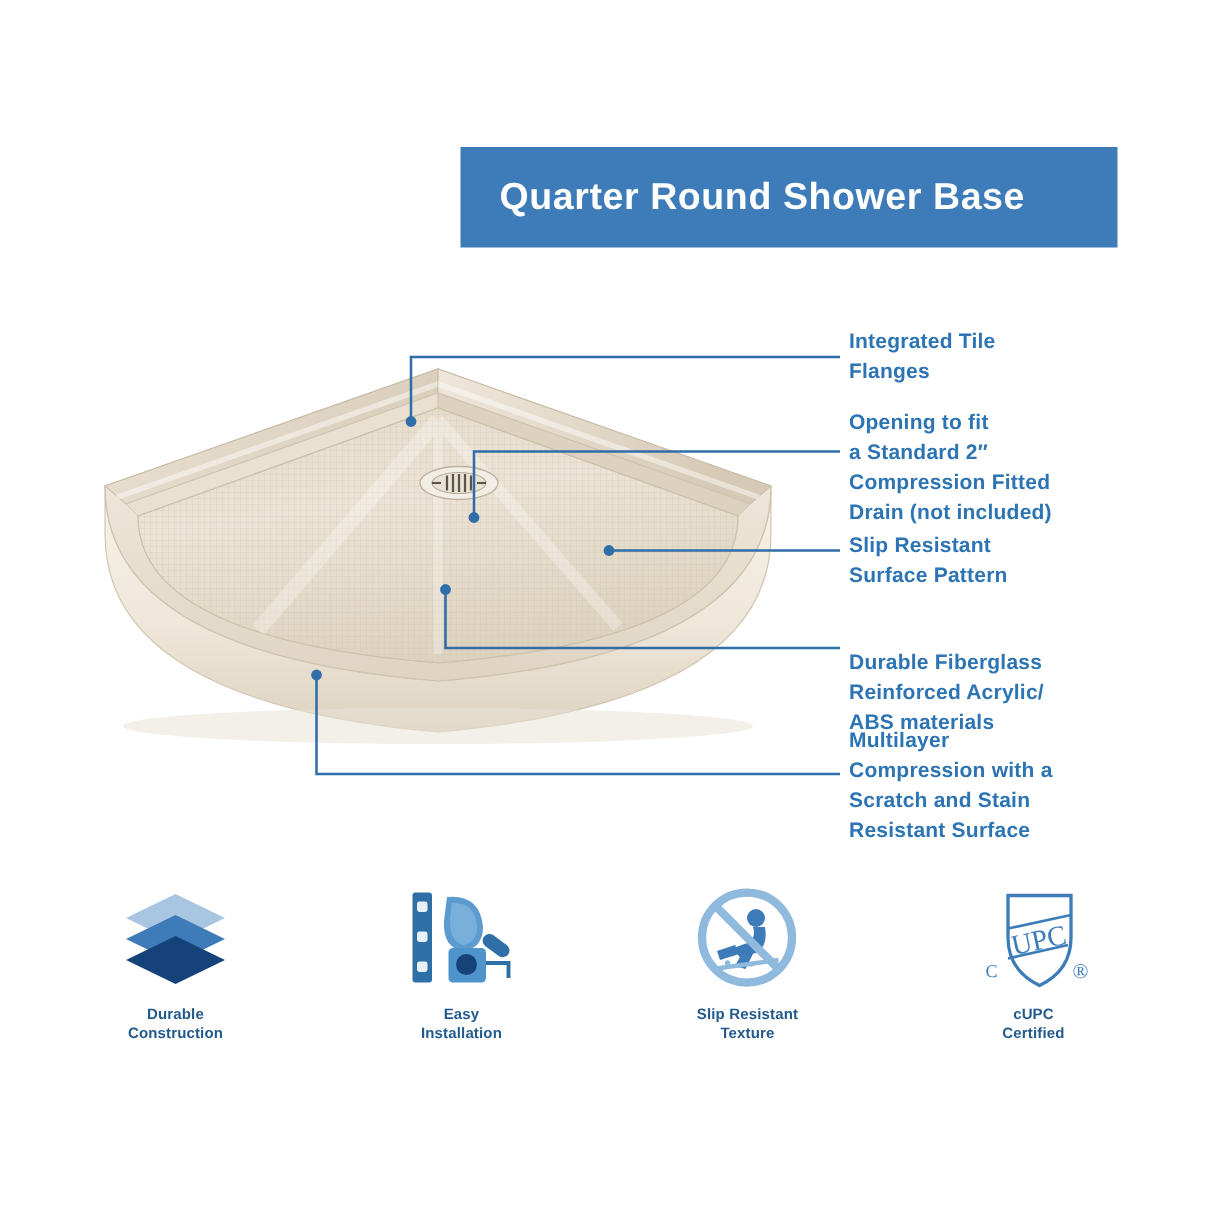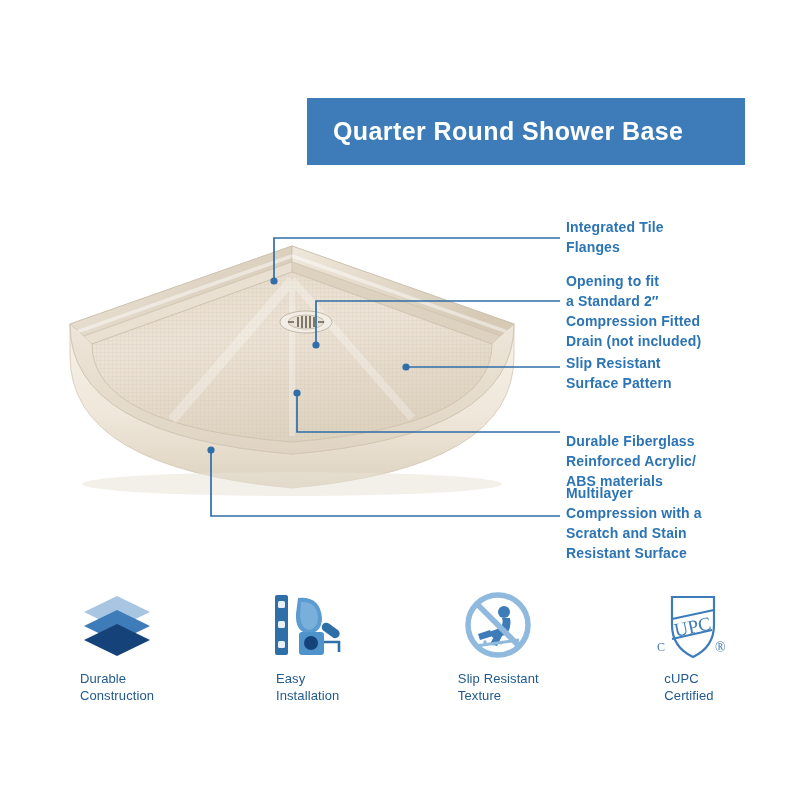--- a/index.html
+++ b/index.html
@@ -104,23 +104,24 @@
   .feature-icon {
     width: 74px;
     height: 74px;
     display: flex;
     align-items: center;
     justify-content: center;
   }
   .feature-icon svg { display: block; overflow: visible; }
   .feature-label {
     margin-top: 8px;
+    text-align: center;
     color: #225a8c;
-    font-size: 13px;
-    font-weight: normal;
+    font-size: 10px;
+    font-weight: bold;
     line-height: 1.34;
     letter-spacing: 0.1px;
     white-space: pre-line;
   }
 </style>
 </head>
 <body>
 
 <div id="title-banner">
   <span class="title-text">Quarter Round Shower Base</span>

